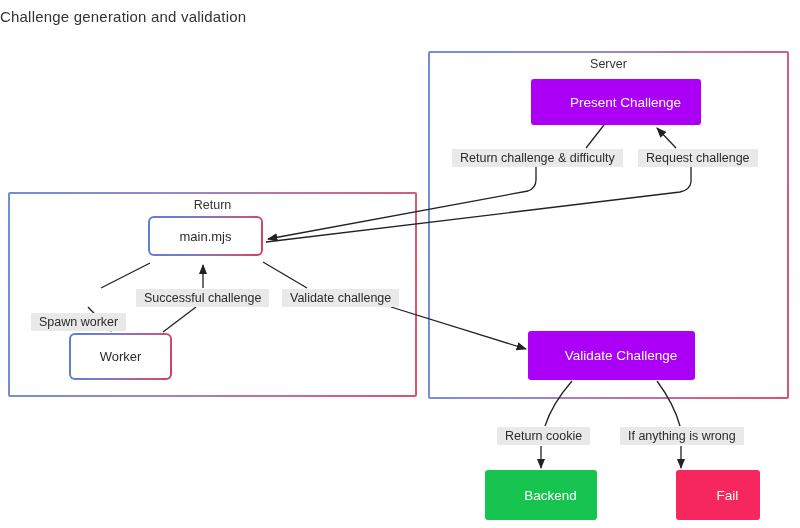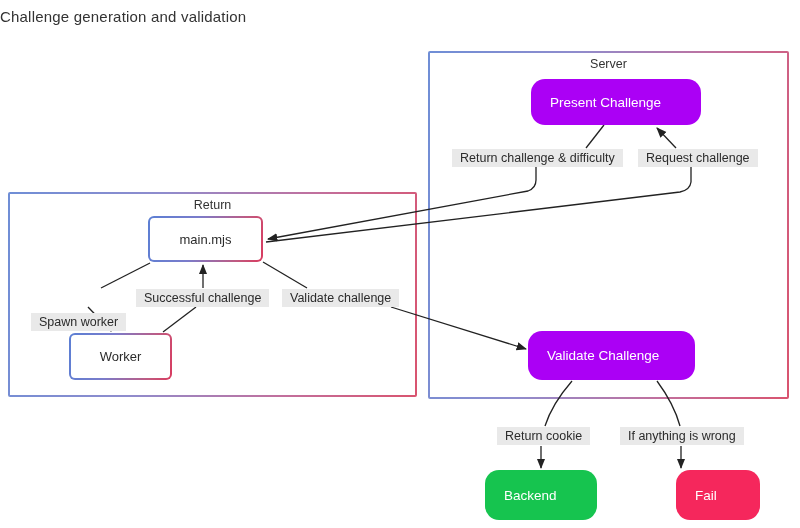--- a/index.html
+++ b/index.html
@@ -73,24 +73,24 @@
     align-items: center;
     justify-content: center;
     font-size: 13px;
     color: #2b2b2b;
   }
 
   
   .node-fill {
     position: absolute;
     box-sizing: border-box;
-    border-radius: 14px;
+    border-radius: 3px;
     display: flex;
     align-items: center;
-    justify-content: flex-start;
+    justify-content: center;
     font-size: 13.5px;
     color: #ffffff;
     padding-left: 19px;
   }
 
   
   .edge-label {
     position: absolute;
     background: #e9e9e9;
     color: #2b2b2b;
@@ -149,21 +149,21 @@
       <path d="M657,381 Q674,404 680,426"></path>
 
       <path d="M681,446 L681,468" marker-end="url(#ah)"></path>
     </g>
   </svg>
 
   <div class="node-fill" style="left:531px; top:79px; width:170px; height:46px; background:#ab00f5;">
     <span>Present Challenge</span>
   </div>
 
-  <div class="node-plain" style="left:148px; top:216px; width:115px; height:46px;">
+  <div class="node-plain" style="left:148px; top:216px; width:115px; height:40px;">
     <span>main.mjs</span>
   </div>
 
   <div class="node-plain" style="left:69px; top:333px; width:103px; height:47px;">
     <span>Worker</span>
   </div>
 
   <div class="node-fill" style="left:528px; top:331px; width:167px; height:49px; background:#ab00f5;">
     <span>Validate Challenge</span>
   </div>

